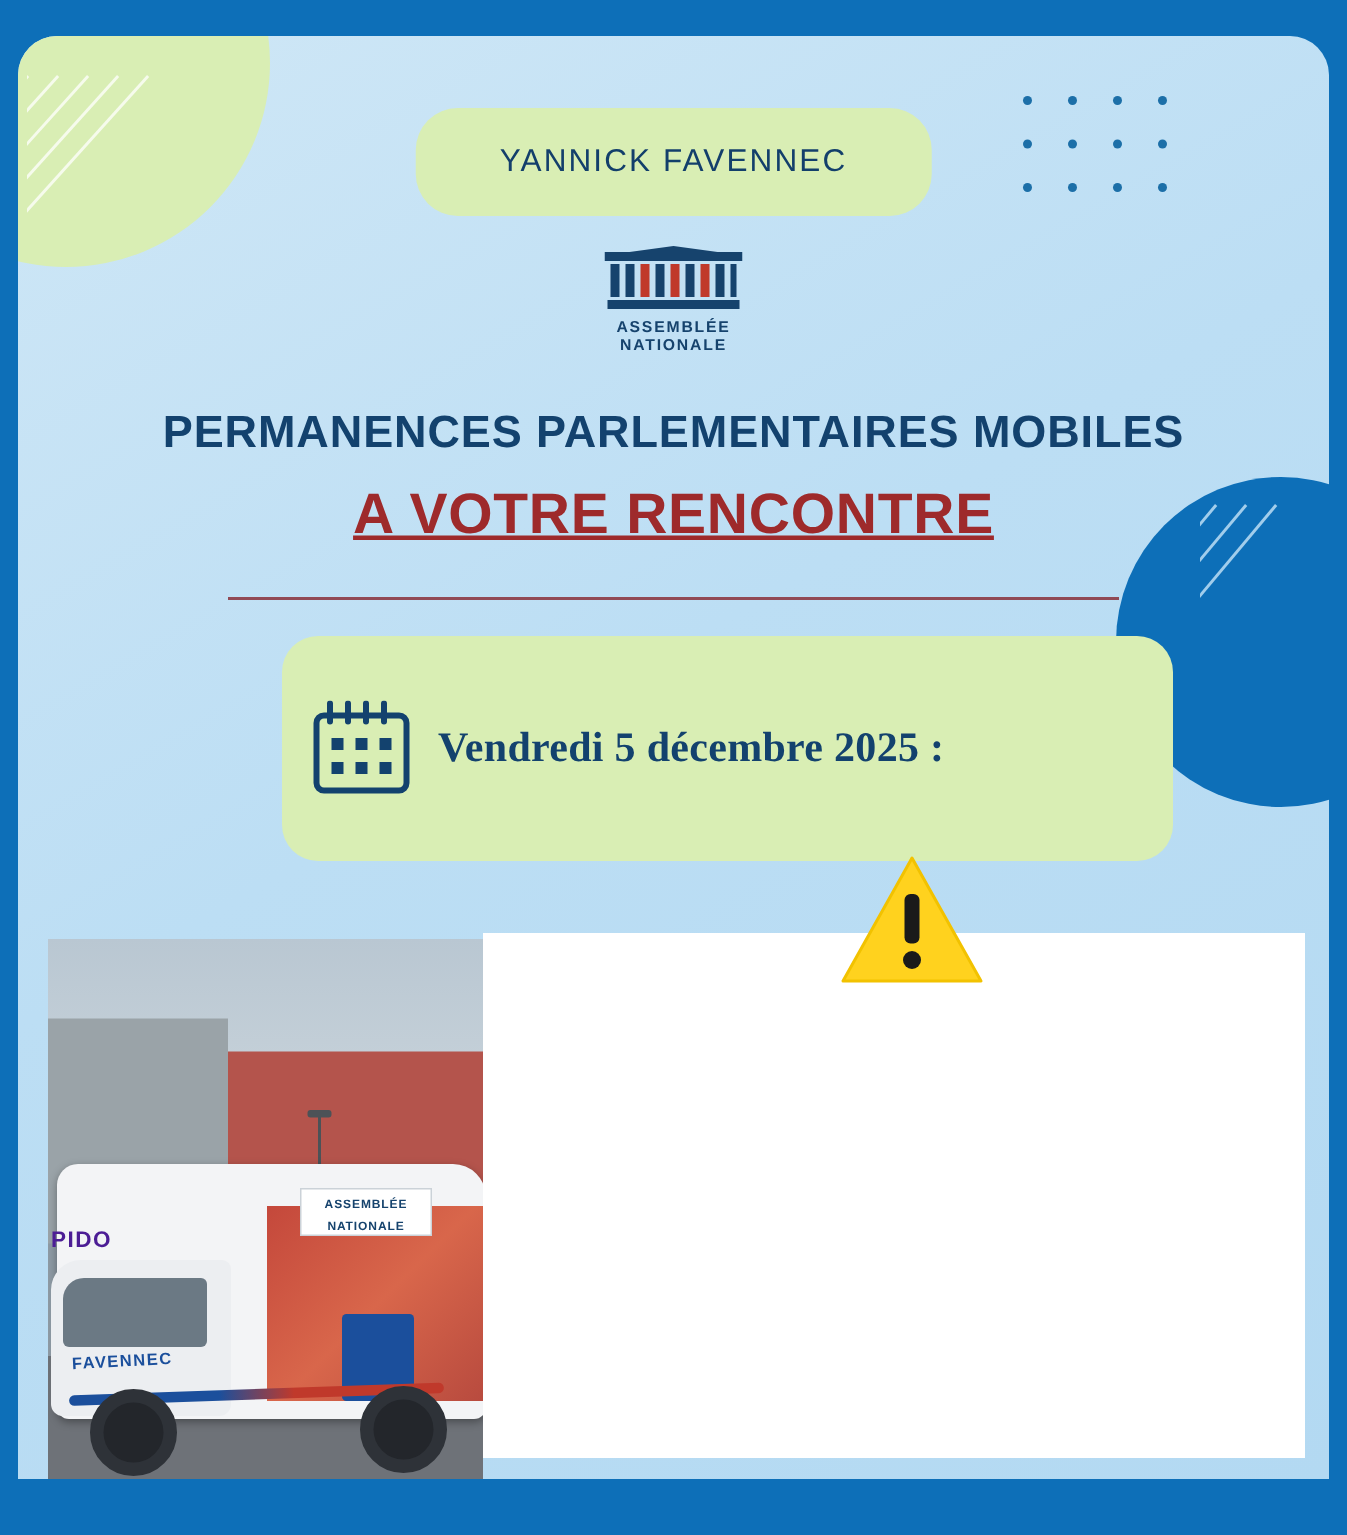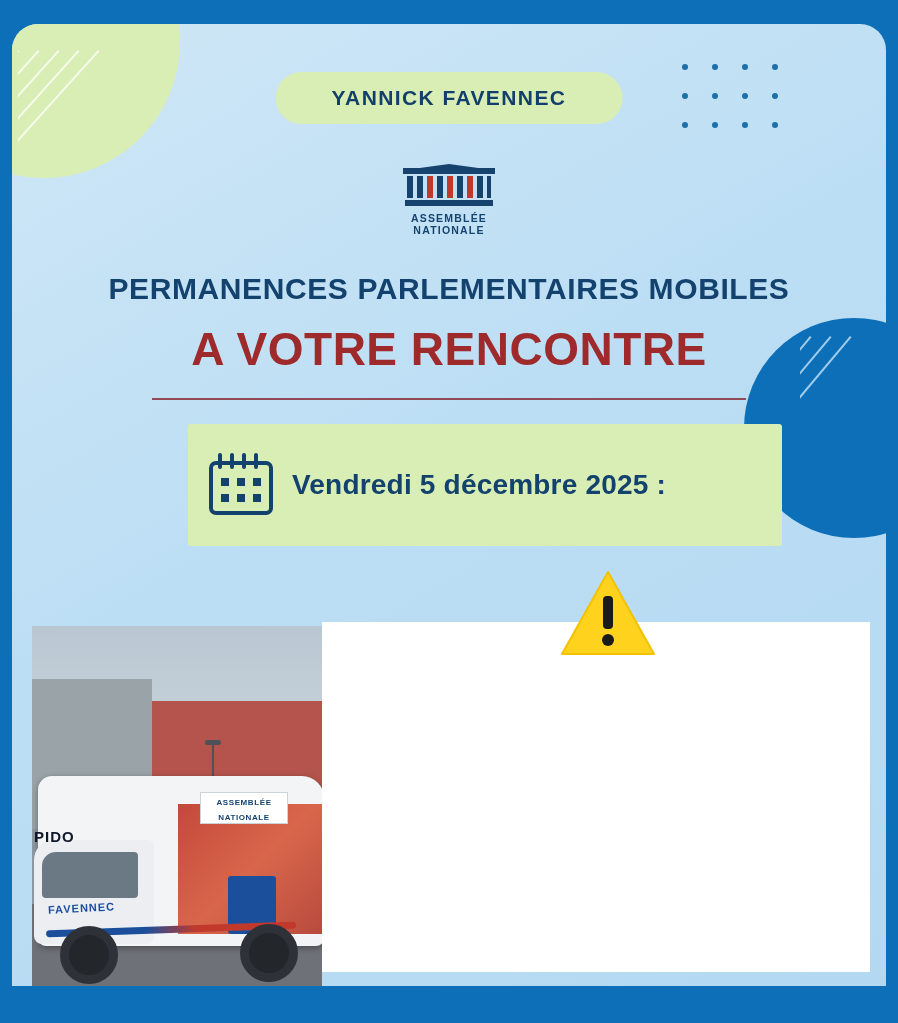--- a/index.html
+++ b/index.html
@@ -111,23 +111,23 @@
   }
 
   
   .name-pill {
     position: absolute;
     left: 50%;
     transform: translateX(-50%);
     top: 48px;
     background: #d9eeb4;
     border-radius: 28px;
-    padding: 14px 56px;
+    padding: 24px 56px;
     font-size: 21px;
-    font-weight: bold;
+    font-weight: normal;
     letter-spacing: 1.4px;
     color: #133f6b;
     white-space: nowrap;
   }
 
   
   .logo-wrap {
     position: absolute;
     left: 50%;
     transform: translateX(-50%);
@@ -159,48 +159,50 @@
     font-size: 30px;
     font-weight: bold;
     letter-spacing: .6px;
     color: #13426e;
   }
   .head2 {
     position: absolute;
     left: 0; right: 0;
     top: 298px;
     text-align: center;
-    font-size: 46px;
+    font-size: 38px;
     font-weight: bold;
     letter-spacing: .5px;
     color: #9e2a2b;
+    text-decoration: underline;
   }
   .rule {
     position: absolute;
     left: 140px;
     right: 140px;
     top: 374px;
     height: 2px;
     background: #8c3a44;
     opacity: .9;
   }
 
   
   .date-pill {
     position: absolute;
     left: 176px;
     top: 400px;
     width: 594px;
-    height: 122px;
+    height: 150px;
     background: #d9eeb4;
-    border-radius: 3px;
+    border-radius: 24px;
     display: flex;
     align-items: center;
     padding-left: 20px;
     box-sizing: border-box;
+    font-family: Liberation Serif, serif;
   }
   .cal-icon {
     width: 66px;
     height: 64px;
     flex: 0 0 auto;
     margin-right: 18px;
   }
   .date-text {
     font-size: 28px;
     font-weight: bold;
@@ -325,24 +327,24 @@
     top: 276px;
     font-size: 11px;
     font-weight: bold;
     color:#1b4f9c;
     letter-spacing:1px;
     transform: rotate(-3deg);
   }
   .photo .pido {
     position:absolute;
     left: 2px;
-    top: 202px;
+    top: 192px;
     font-size: 15px;
     font-weight: bold;
-    color:#0f172a;
+    color:#4c1d95;
     letter-spacing:1px;
   }
   .photo .antenna {
     position:absolute;
     left: 180px;
     top: 118px;
     width: 2px;
     height: 34px;
     background:#4c5257;
   }

